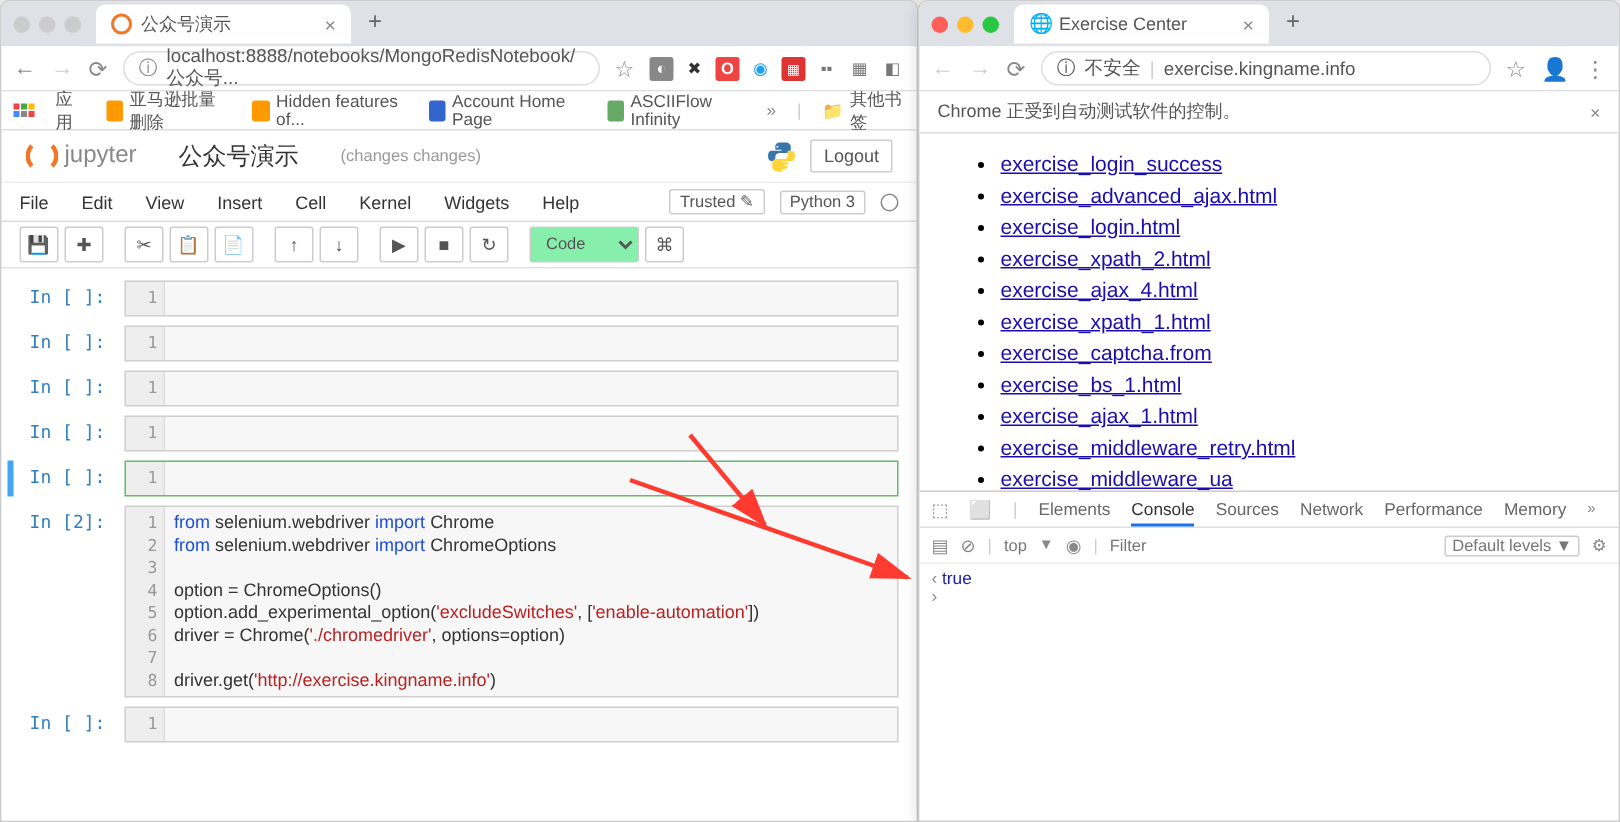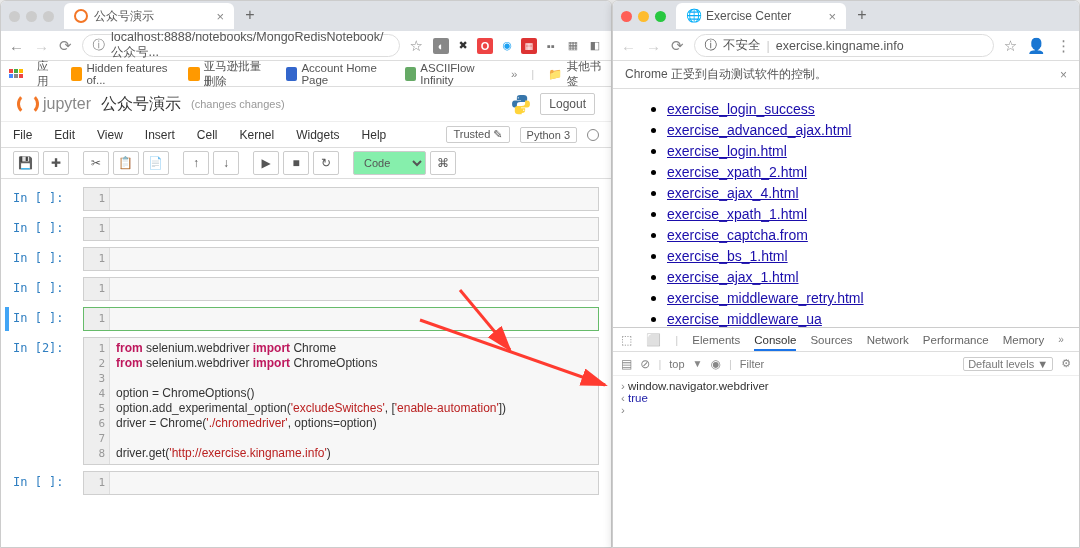--- a/index.html
+++ b/index.html
@@ -18,47 +18,47 @@
 .tab .close{margin-left:auto;color:#888;font-size:13px}
 .newtab{width:20px;height:20px;color:#666;font-size:16px;text-align:center;margin-left:6px}
 .addrbar{height:30px;background:#fff;border-bottom:1px solid #ddd;display:flex;align-items:center;padding:0 8px;gap:10px;font-size:14px;color:#666}
 .nav-icon{color:#888;font-size:15px;cursor:pointer}
 .addr-field{flex:1;display:flex;align-items:center;gap:6px;font-size:12.5px;color:#555;border:1px solid #ddd;border-radius:15px;padding:3px 10px;height:23px}
 .addr-icons{display:flex;gap:6px;align-items:center;color:#777}
 .ext-icon{width:16px;height:16px;display:inline-flex;align-items:center;justify-content:center;font-size:11px;border-radius:2px}
 .bookbar{height:26px;background:#fff;border-bottom:1px solid #ddd;display:flex;align-items:center;padding:0 8px;gap:14px;font-size:11.5px;color:#555}
 .bm{display:flex;align-items:center;gap:4px}
 .bm-icon{width:14px;height:14px;background:#ddd;border-radius:2px}
-.jupyter-head{display:flex;align-items:center;padding:6px 16px;gap:10px;border-bottom:1px solid #eee}
+.jupyter-head{display:flex;align-items:center;padding:6px 16px;gap:28px;border-bottom:1px solid #eee}
 .jlogo{display:flex;align-items:center;gap:4px}
 .jlogo-circ{width:22px;height:22px;border:3px solid #f37626;border-radius:50%;border-top-color:transparent;border-bottom-color:transparent}
 .jlogo-text{font-size:16px;color:#888}
 .doc-title{font-size:16px;color:#333}
 .unsaved{font-size:11px;color:#999}
 .logout-area{margin-left:auto;display:flex;align-items:flex-start;gap:8px}
 .pylogo{width:22px;height:22px}
 .logout{border:1px solid #ccc;padding:3px 8px;font-size:12px;color:#555;border-radius:2px;background:#fff}
 .menubar{display:flex;padding:0 12px;gap:22px;font-size:12px;color:#333;height:26px;align-items:center;border-bottom:1px solid #ddd}
 .menubar .right{margin-left:auto;display:flex;gap:10px;align-items:center}
 .trusted{border:1px solid #ccc;padding:1px 6px;font-size:11px;color:#555;border-radius:2px}
 .kernel{border:1px solid #ccc;padding:1px 6px;font-size:11px;color:#555;border-radius:2px}
 .kind{width:12px;height:12px;border:1px solid #888;border-radius:50%}
 .toolbar{display:flex;padding:3px 12px;gap:4px;border-bottom:1px solid #ddd;align-items:center}
 .tb-btn{border:1px solid #ccc;background:#fff;width:26px;height:24px;font-size:12px;color:#555;display:flex;align-items:center;justify-content:center;border-radius:2px}
 .tb-sel{border:1px solid #ccc;background:#86efac;height:24px;font-size:11px;color:#555;padding:0 18px 0 6px;border-radius:2px}
 .tb-sep{width:6px}
 .notebook{padding:8px 12px;overflow:auto;height:380px;background:#fff}
 .cell{display:flex;margin-bottom:6px}
-.prompt{width:70px;text-align:left;font-family:monospace;font-size:12px;color:#307fc1;padding:4px 6px 0 0;flex-shrink:0}
+.prompt{width:70px;text-align:center;font-family:monospace;font-size:12px;color:#307fc1;padding:4px 6px 0 0;flex-shrink:0}
 .input-area{flex:1;border:1px solid #cfcfcf;background:#f7f7f7;display:flex;min-height:24px}
 .gutter{width:26px;background:#eee;border-right:1px solid #ddd;font-family:monospace;font-size:11px;color:#999;text-align:right;padding:3px 4px;line-height:15px}
 .code{flex:1;font-family:monospace;font-size:12px;padding:3px 6px;line-height:15px;white-space:pre;color:#333}
 .cell.selected .input-area{border-color:#66BB6A}
 .cell.selected::before{content:"";width:4px;background:#42A5F5;margin-right:-4px;position:relative;left:-8px}
-.kw{color:#be185d;font-weight:bold}
+.kw{color:#1d4ed8;font-weight:normal}
 .str{color:#BA2121}
 .infobar{height:28px;background:#fff;border-bottom:1px solid #ddd;display:flex;align-items:center;padding:0 12px;font-size:12px;color:#555;justify-content:space-between}
 .links{padding:10px 30px}
 .links ul{list-style:disc;padding-left:24px}
 .links a{color:#1a0dab;font-size:14px;line-height:21px}
 .devtools{position:absolute;bottom:0;left:0;right:0;height:220px;border-top:1px solid #ccc;background:#fff;display:flex;flex-direction:column}
 .dt-head{height:24px;border-bottom:1px solid #ddd;display:flex;align-items:center;gap:14px;padding:0 8px;font-size:11.5px;color:#666}
 .dt-head .tab-it.active{color:#333;border-bottom:2px solid #1a73e8;padding-bottom:3px;margin-bottom:-5px}
 .dt-head .spacer{flex:1}
 .dt-filter{height:24px;border-bottom:1px solid #eee;display:flex;align-items:center;gap:8px;padding:0 8px;font-size:11px;color:#777}
@@ -116,25 +116,25 @@
         <b style="width:4px;height:4px;background:#fb0"></b>
         <b style="width:4px;height:4px;background:#48f"></b>
         <b style="width:4px;height:4px;background:#888"></b>
         <b style="width:4px;height:4px;background:#e44"></b>
       </span>
     <span class="bm">
         <span>应用</span>
       </span>
     <span class="bm">
         <span class="bm-icon" style="background:#f90"></span>
+        <span>亚马逊批量删除</span>
+      </span>
+    <span class="bm">
+        <span class="bm-icon" style="background:#f90"></span>
         <span>Hidden features of...</span>
-      </span>
-    <span class="bm">
-        <span class="bm-icon" style="background:#f90"></span>
-        <span>亚马逊批量删除</span>
       </span>
     <span class="bm">
         <span class="bm-icon" style="background:#36c"></span>
         <span>Account Home Page</span>
       </span>
     <span class="bm">
         <span class="bm-icon" style="background:#6a6"></span>
         <span>ASCIIFlow Infinity</span>
       </span>
     <span style="margin-left:auto;color:#888">»</span>
@@ -337,21 +337,20 @@
       <span style="color:#ccc">|</span>
       <span>top</span>
       <span class="chev">▼</span>
       <span class="dt-icon">◉</span>
       <span style="color:#ccc">|</span>
       <input placeholder="Filter" style="">
       <span class="levels">Default levels ▼</span>
       <span class="gear">⚙</span>
     </div>
     <div class="dt-body">
-      <div><span class="p">› </span><span>window.navigator.webdriver</span></div>
       <div><span class="p">‹ </span><span class="out">true</span></div>
       <div><span class="p">› </span></div>
     </div>
   </div>
 </div>
 
 <svg class="arrow-svg" width="1080" height="548">
   <defs>
       <marker id="ah" markerWidth="10" markerHeight="10" refX="8" refY="3" orient="auto">
         <path d="M0,0 L9,3 L0,6 z" fill="#ff3b30"></path>

